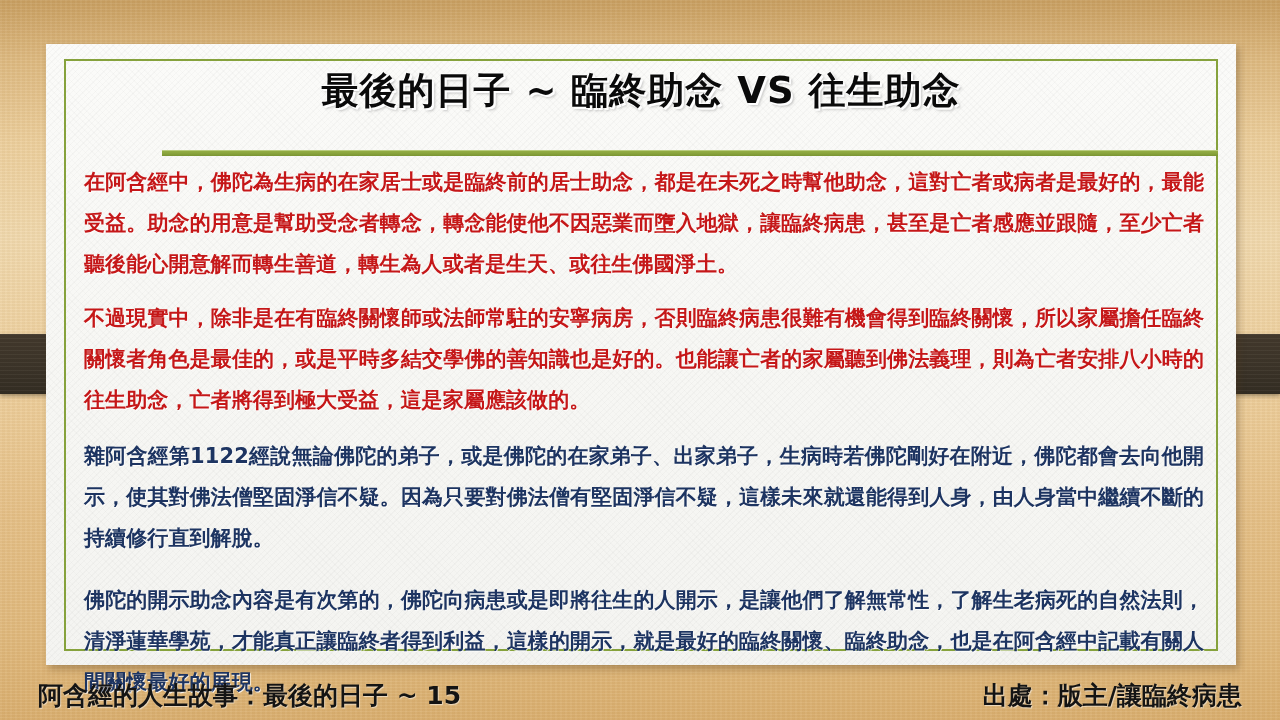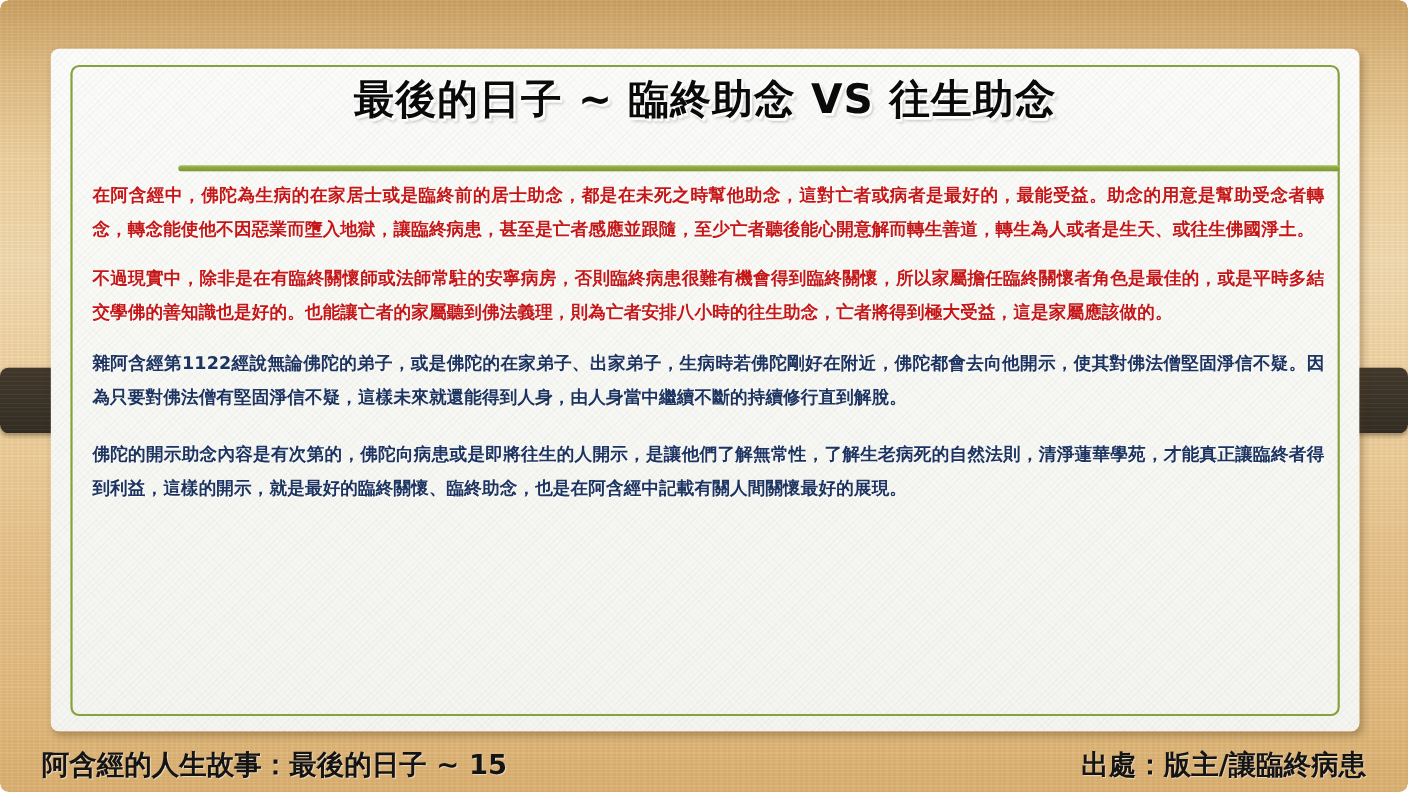--- a/index.html
+++ b/index.html
@@ -1,16 +1,16 @@
 <!DOCTYPE html>
 <html lang="zh-Hant"><head>
 <meta charset="utf-8">
 <title>最後的日子 ~ 臨終助念 VS 往生助念</title>
 <style>
-  * { margin:0; padding:0; box-sizing:border-box;border-radius:8px; }
+  * { margin:0; padding:0; box-sizing:border-box; }
 
   html, body {
     width:1280px; height:720px;
     overflow:hidden;
     font-family:"DejaVu Sans","Liberation Sans",sans-serif;
   }
 
   
   #slide {
     position:relative;
@@ -114,22 +114,22 @@
   
   #body-text {
     position:absolute;
     left:38px; top:72px;
     width:1120px; height:520px;
     padding-top:46px;
   }
 
   .para {
     font-family:"DejaVu Sans","Liberation Sans",sans-serif;
-    font-size:16px;
-    line-height:31px;
+    font-size:21px;
+    line-height:41px;
     letter-spacing:0.1px;
     text-align:justify;
     text-justify:inter-ideograph;
     margin-bottom:13px;
   }
 
   .para.red {
     color:#c51718;
     font-weight:bold;
     text-shadow:0.7px 0.7px 0 rgba(255,255,255,0.85);

